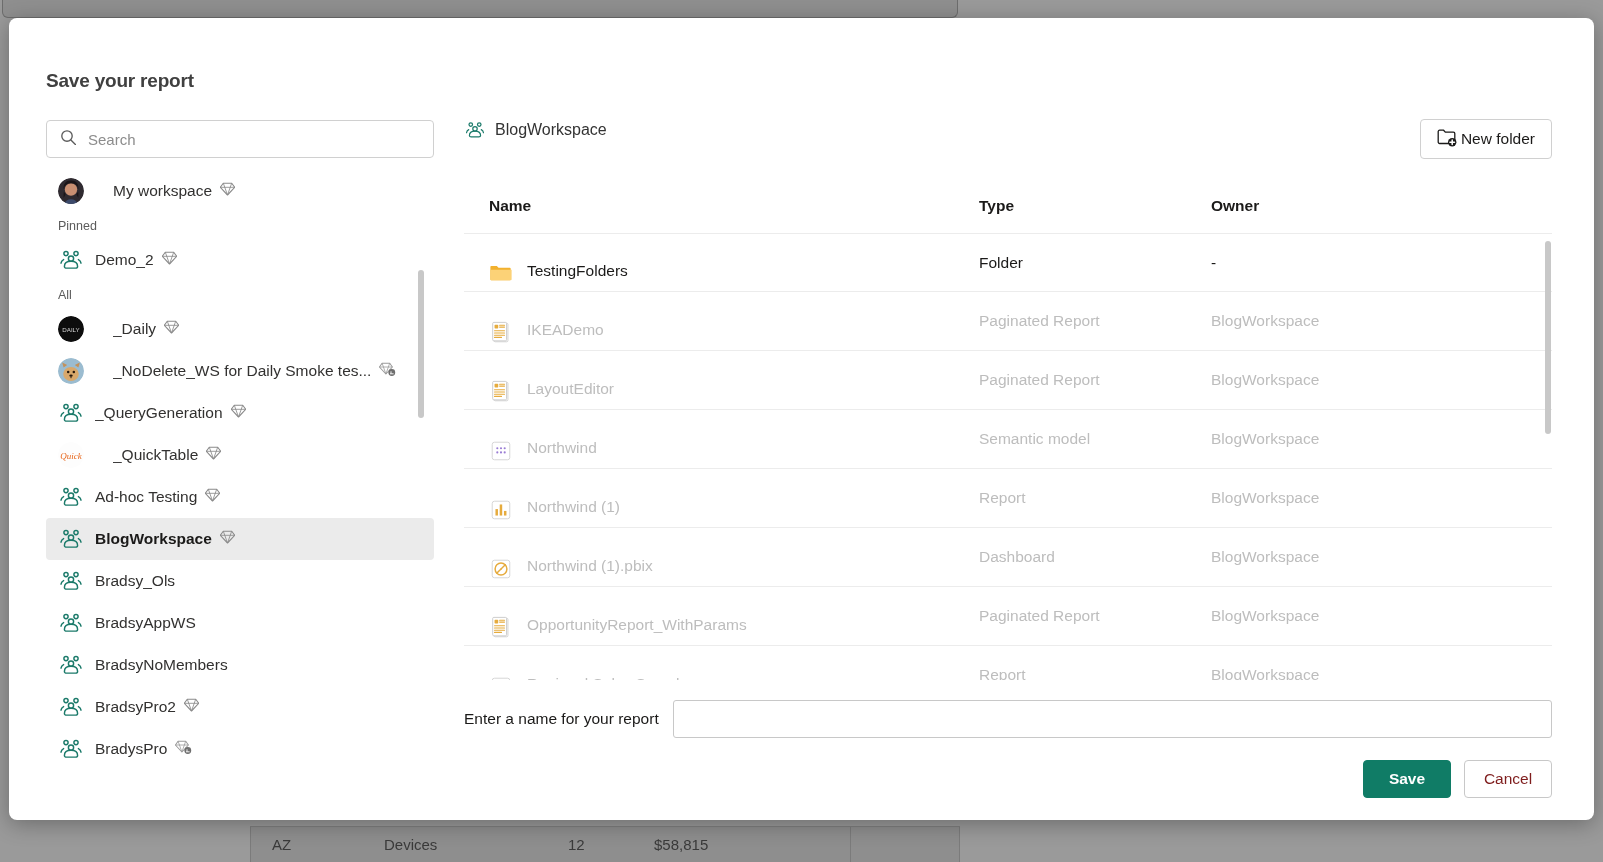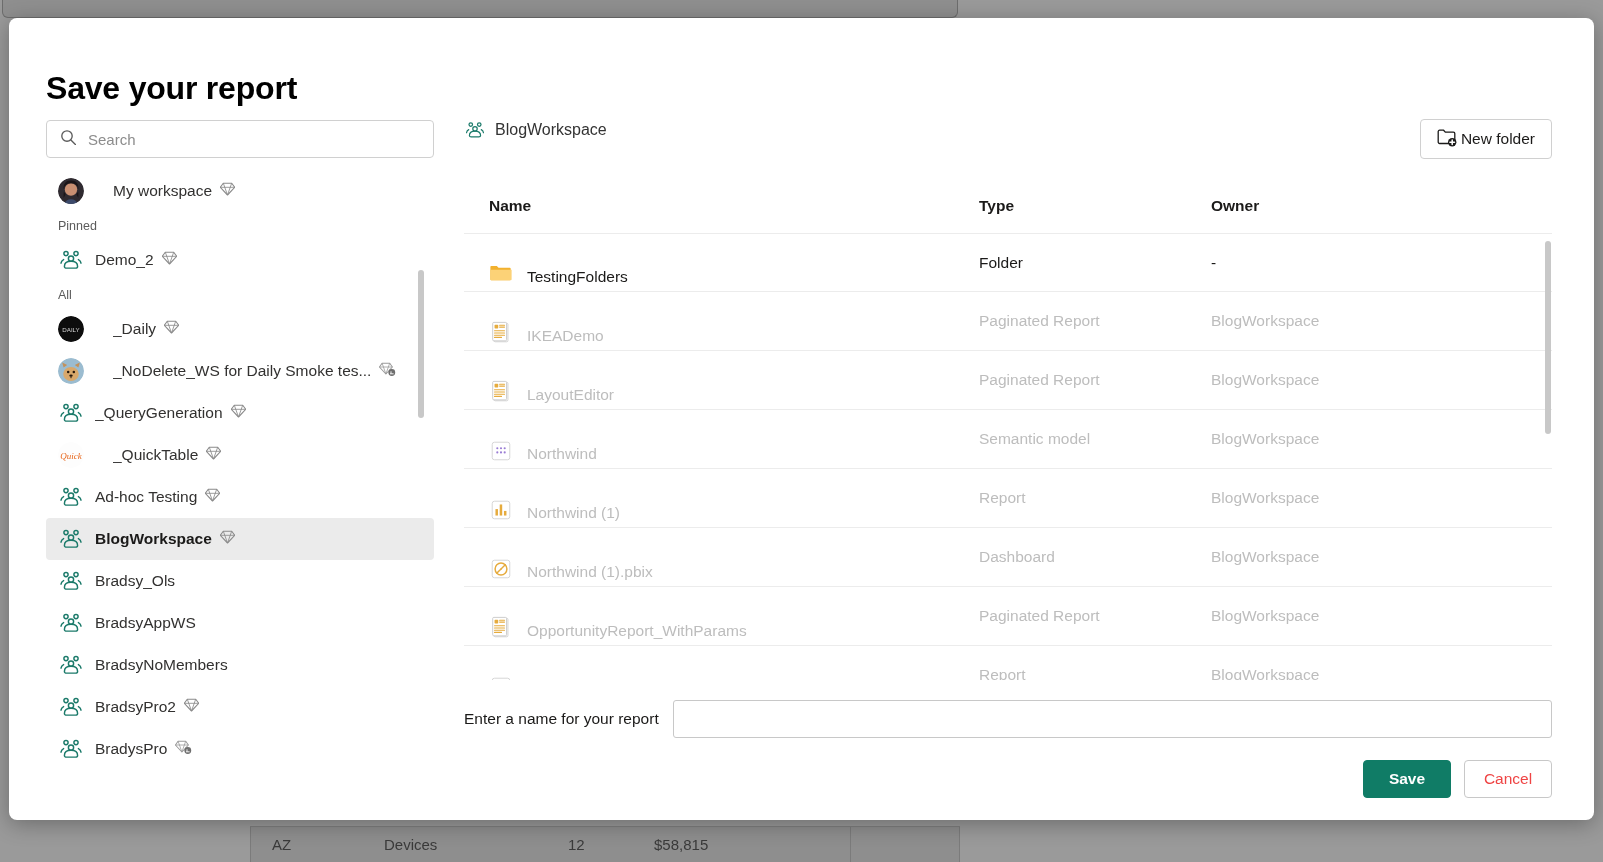--- a/index.html
+++ b/index.html
@@ -35,21 +35,21 @@
     position: absolute; left: 9px; top: 18px;
     width: 1585px; height: 802px;
     background: #ffffff;
     border-radius: 8px;
     box-shadow: 0 4px 22px rgba(0,0,0,.30);
     overflow: hidden;
   }
 
   #dialog-title {
     position: absolute; left: 37px; top: 52px;
-    font-size: 32px; font-weight: bold; color: #000000; letter-spacing: -.2px;
+    font-size: 19px; font-weight: bold; color: #404040; letter-spacing: -.2px;
   }
 
   
   #left-panel { position: absolute; left: 37px; top: 102px; width: 388px; height: 686px; }
 
   #search-wrap {
     position: relative; width: 388px; height: 38px;
     border: 1px solid #d0d0d0; border-radius: 4px; background: #fff;
     display: flex; align-items: center;
   }
@@ -114,21 +114,21 @@
   #tbody { position: absolute; top: 48px; left: 0; right: 0; bottom: 0; overflow: hidden; }
   .col-name { width: 515px; flex: 0 0 515px; padding-left: 25px; }
   .col-type { width: 232px; flex: 0 0 232px; }
   .col-owner { flex: 1 1 auto; }
 
   .trow {
     display: flex; align-items: center; height: 59px;
     border-bottom: 1px solid #ececec; cursor: pointer;
   }
   .trow:first-child { border-top: 1px solid #ececec; }
-  .trow .col-name { display: flex; align-items: flex-end; padding-left: 25px; margin-top: 23px; }
+  .trow .col-name { display: flex; align-items: flex-start; padding-left: 25px; margin-top: 23px; }
   .row-icon { width: 24px; height: 24px; flex: 0 0 24px; margin-right: 14px; display:block; }
   .row-label { font-size: 15.5px; }
   .cell { font-size: 15.5px; }
   .enabled .row-label, .enabled .cell { color: #1b1a19; }
   .disabled .row-label, .disabled .cell { color: #bdbdbd; }
 
   #right-scrollbar {
     position: absolute; right: 1px; top: 56px; width: 6px; height: 193px;
     background: #c8c8c8; border-radius: 3px;
   }
@@ -149,21 +149,21 @@
   #footer-buttons {
     position: absolute; right: 0; bottom: 8px;
     display: flex; gap: 13px; align-items: center;
   }
   .btn {
     height: 38px; min-width: 88px; padding: 0 18px;
     border-radius: 4px; font-size: 15.5px; cursor: pointer;
     font-family: "Liberation Sans", sans-serif;
   }
   #save-button { background: #107c66; border: 1px solid #107c66; color: #fff; font-weight: bold; }
-  #cancel-button { background: #fff; border: 1px solid #c8c8c8; color: #ef4444; }
+  #cancel-button { background: #fff; border: 1px solid #c8c8c8; color: #7f1d1d; }
 </style>
 </head>
 <body>
 
 <div id="bg-layer">
   <div id="bg-window-top"></div>
   <div id="bg-table-row">
     <div class="sep" style="left:0"></div>
     <div class="sep" style="left:600px"></div>
     <div class="sep" style="left:709px"></div>

